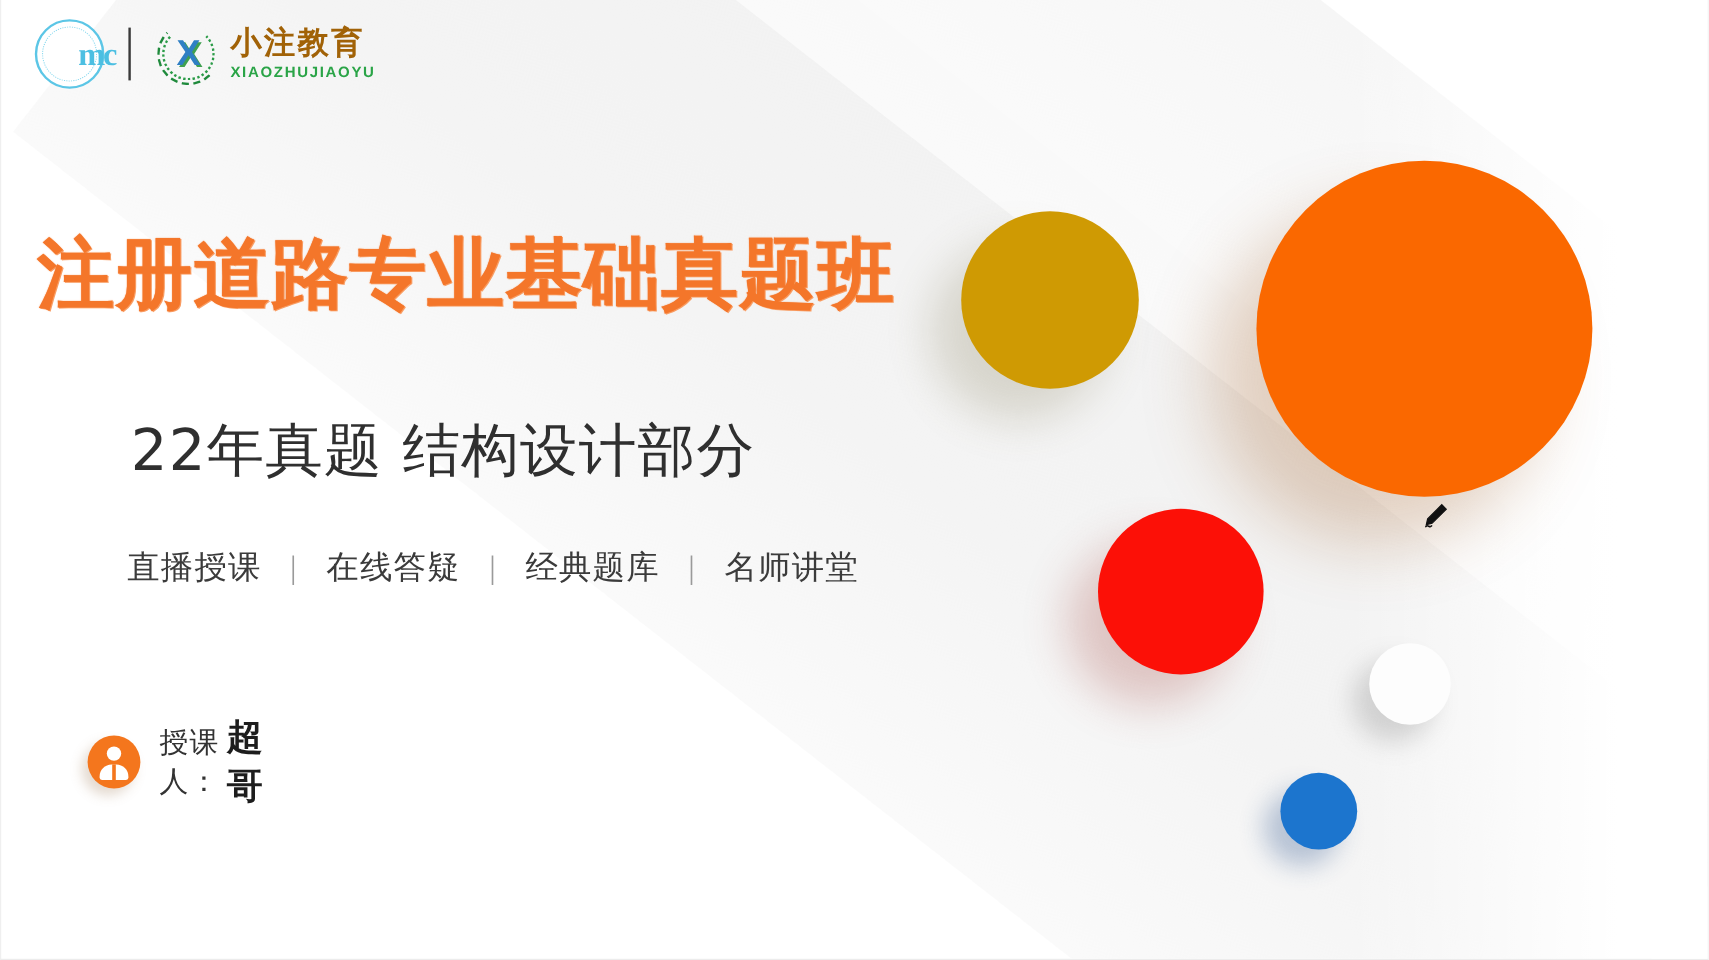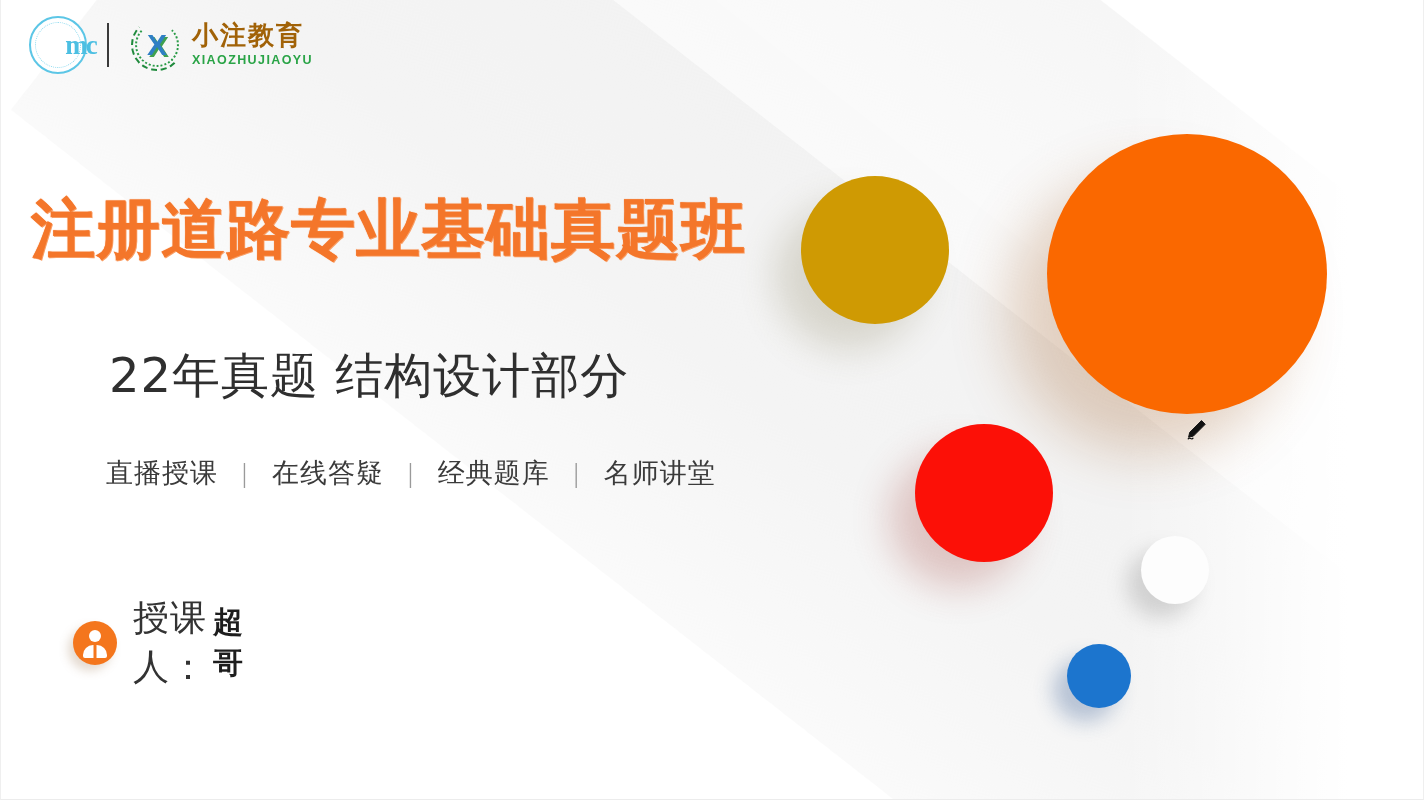--- a/index.html
+++ b/index.html
@@ -258,21 +258,21 @@
   .person-icon .body::after {
     content: "";
     position: absolute;
     left: 50%; top: 0;
     transform: translateX(-50%);
     width: 3px; height: 13px;
     background: #f4761d;
   }
   .teacher-label {
     margin-left: 16px;
-    font-size: 36px;
+    font-size: 24px;
     color: #333333;
     font-family: "DejaVu Sans", sans-serif;
     letter-spacing: 1px;
   }
   .teacher-name {
     font-size: 30px;
     font-weight: bold;
     color: #1d1d1d;
     font-family: Liberation Serif, serif;
     margin-left: 6px;

